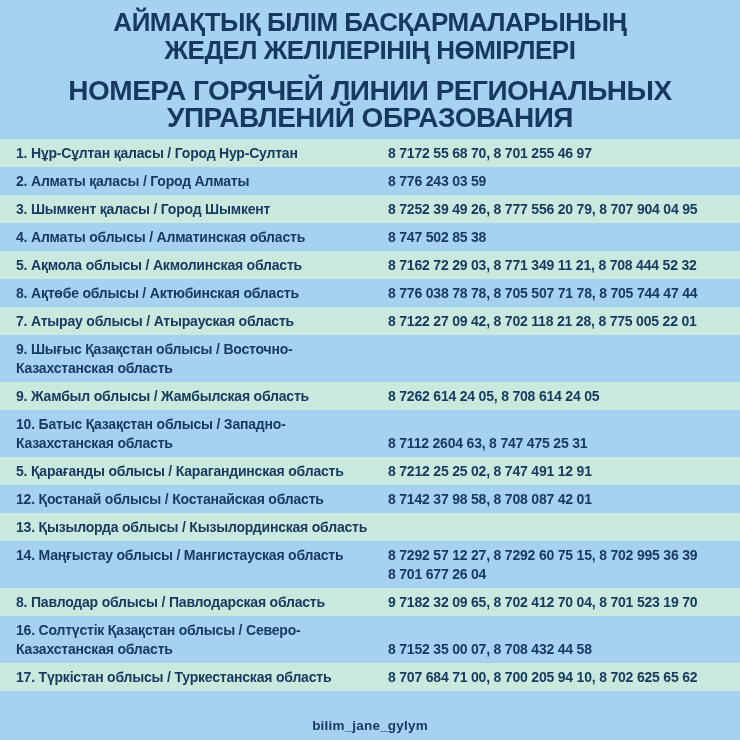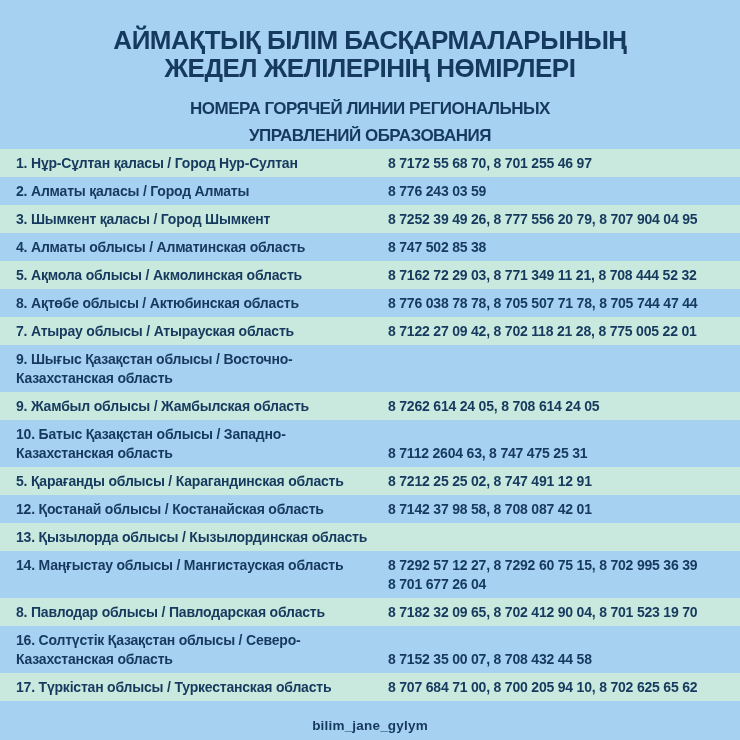--- a/index.html
+++ b/index.html
@@ -14,32 +14,33 @@
     background:var(--bg);
     font-family:"Liberation Sans", sans-serif;
     color:var(--ink);
   }
   .poster{
     width:740px;height:740px;
     display:flex;flex-direction:column;
     position:relative;
   }
   header{
-    padding-top:26px;
+    padding-top:8px;
     text-align:center;
     flex:none;
   }
   .title-kk{
     font-size:26px;font-weight:700;line-height:28px;letter-spacing:-0.5px;
   }
   .title-ru{
     margin-top:13px;
-    font-size:17px;font-weight:700;line-height:27px;letter-spacing:-0.5px;
+    font-size:28px;font-weight:700;line-height:27px;letter-spacing:-0.5px;
   }
   main{
+    margin-top:8px;
     flex:none;
   }
   .row{
     display:flex;
     align-items:stretch;
     padding:4.5px 6px 4.5px 16px;
   }
   .row.mint{background:var(--band);}
   .row.blue{background:transparent;}
   .name{
@@ -148,21 +149,21 @@
     </div>
 
     <div class="row blue">
       <div class="name">14. Маңғыстау облысы / Мангистауская область</div>
       <div class="phones">8 7292 57 12 27, 8 7292 60 75 15, 8 702 995 36 39
 8 701 677 26 04</div>
     </div>
 
     <div class="row mint">
       <div class="name">8. Павлодар облысы / Павлодарская область</div>
-      <div class="phones">8 7182 32 09 65, 8 702 412 90 04, 8 701 523 19 70</div>
+      <div class="phones">9 7182 32 09 65, 8 702 412 70 04, 8 701 523 19 70</div>
     </div>
 
     <div class="row blue">
       <div class="name">16. Солтүстік Қазақстан облысы / Северо-
 Казахстанская область</div>
       <div class="phones">8 7152 35 00 07, 8 708 432 44 58</div>
     </div>
 
     <div class="row mint">
       <div class="name">17. Түркістан облысы / Туркестанская область</div>

